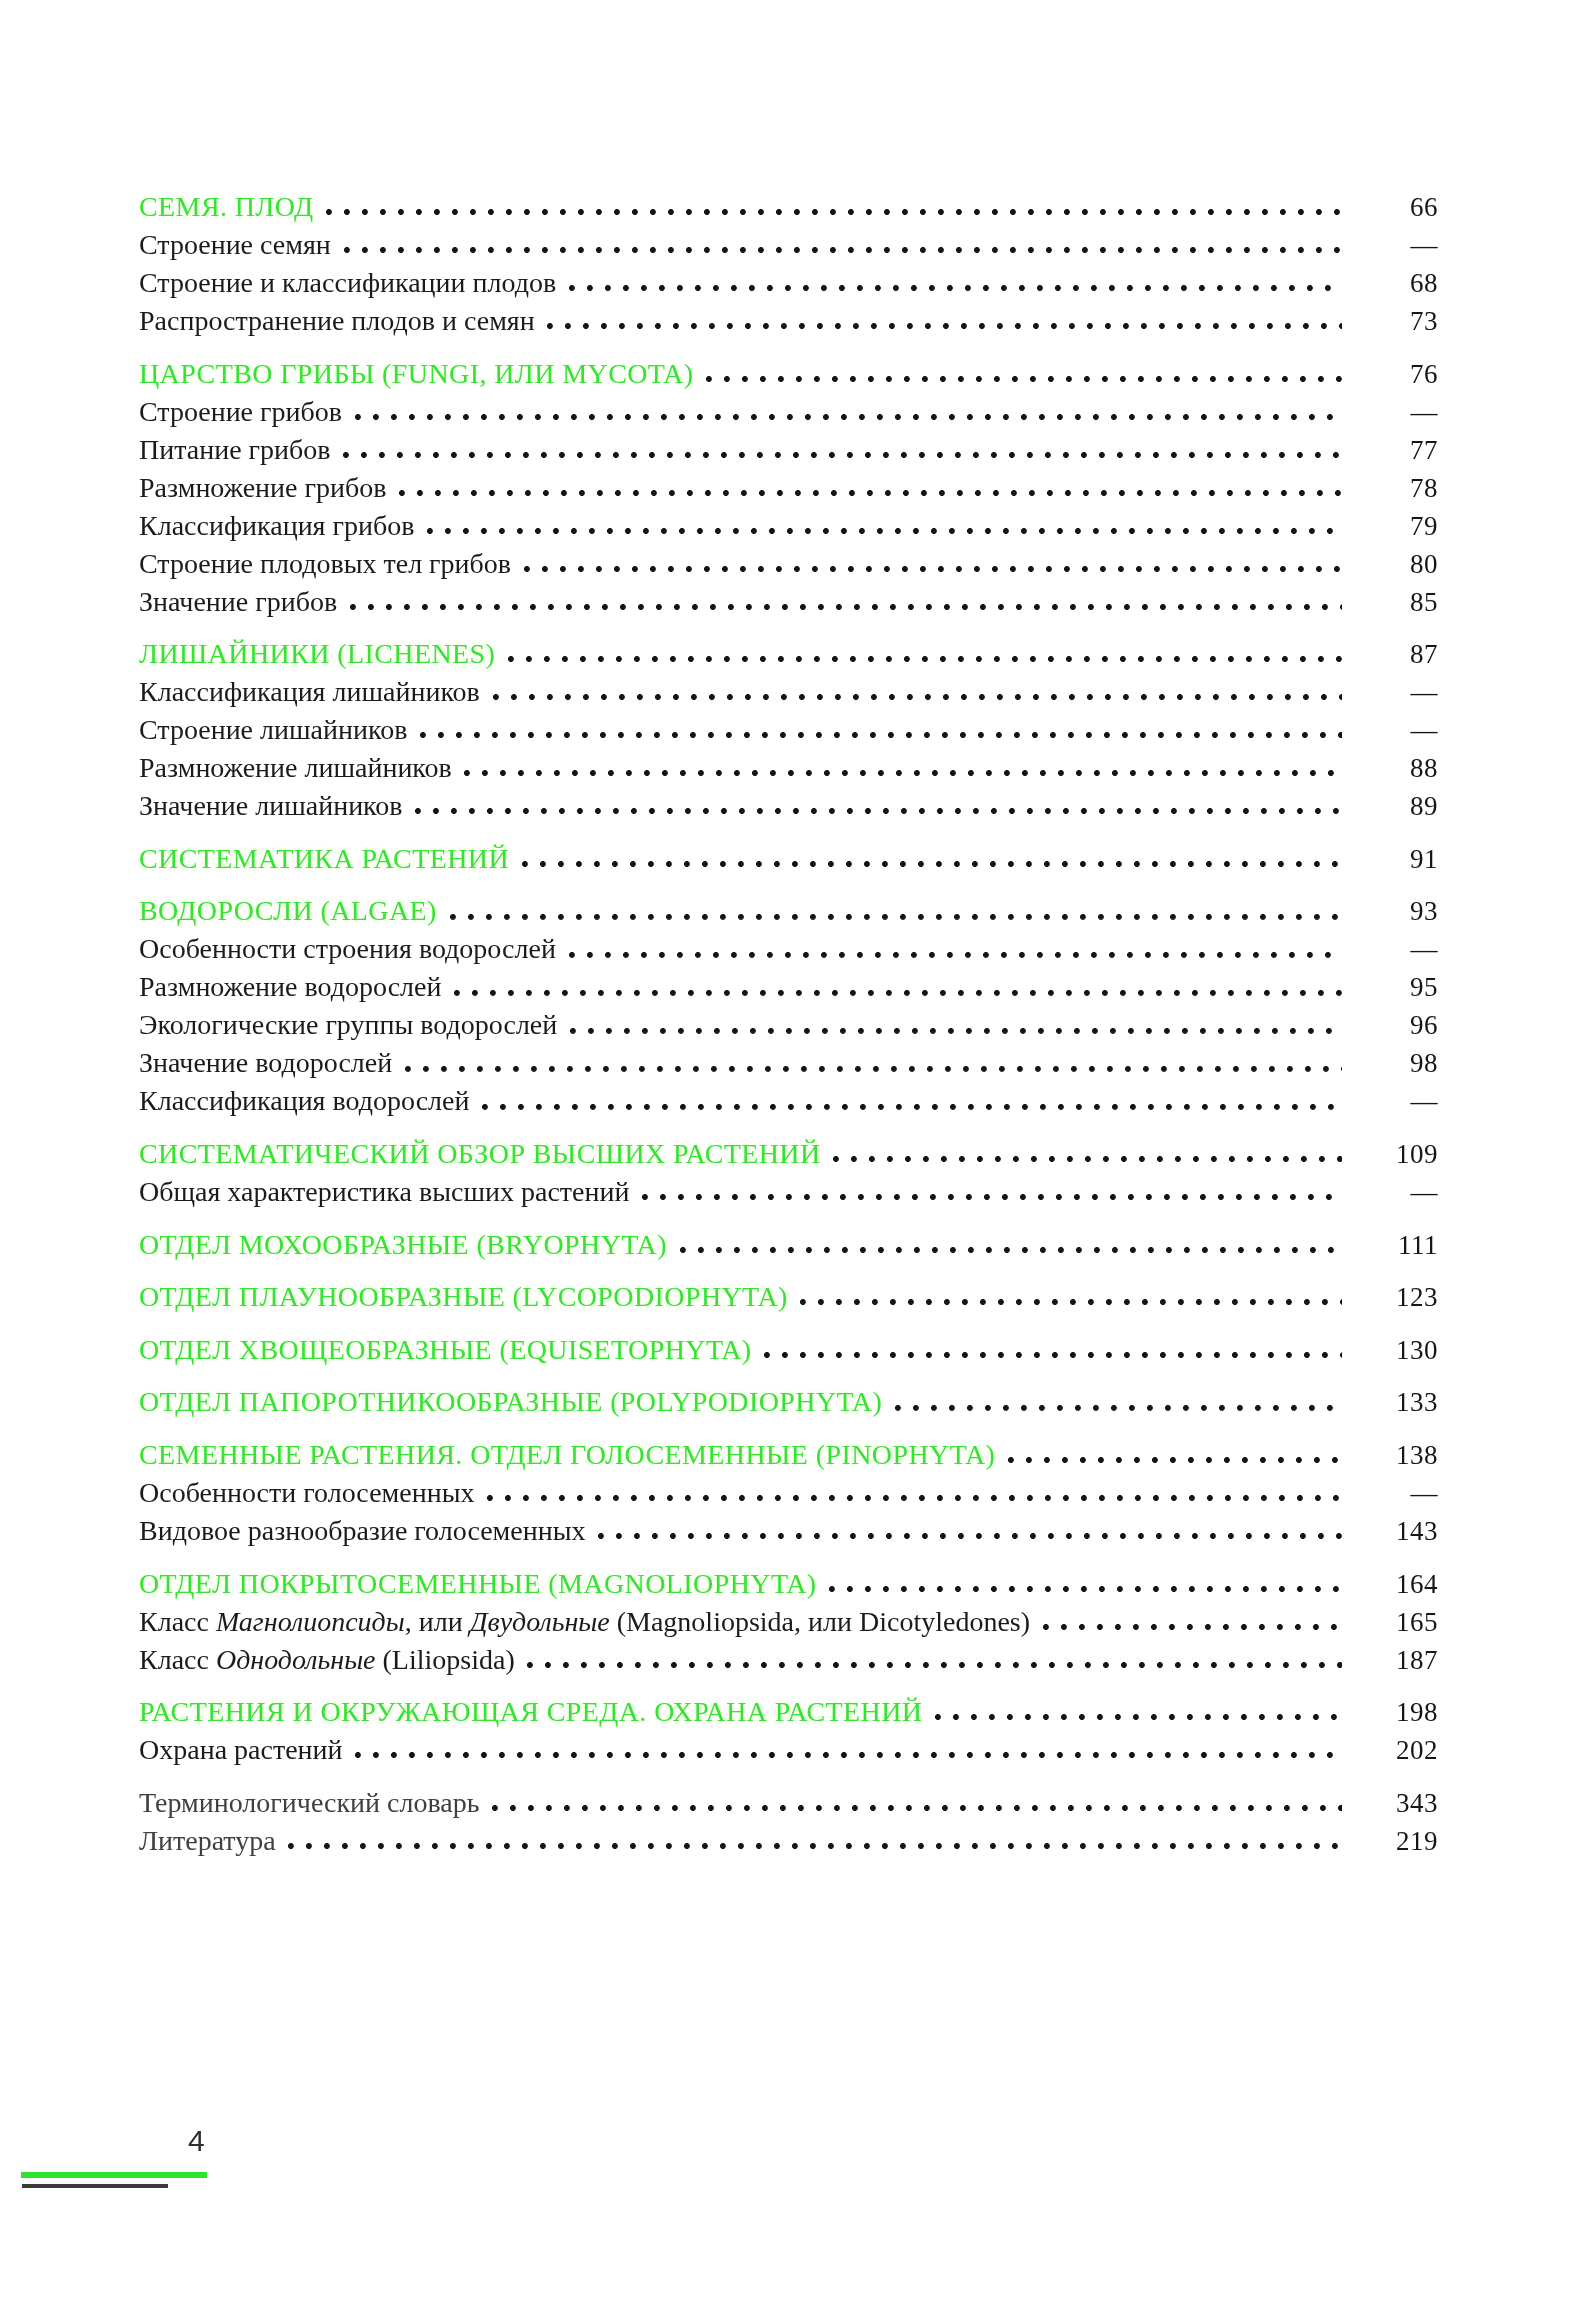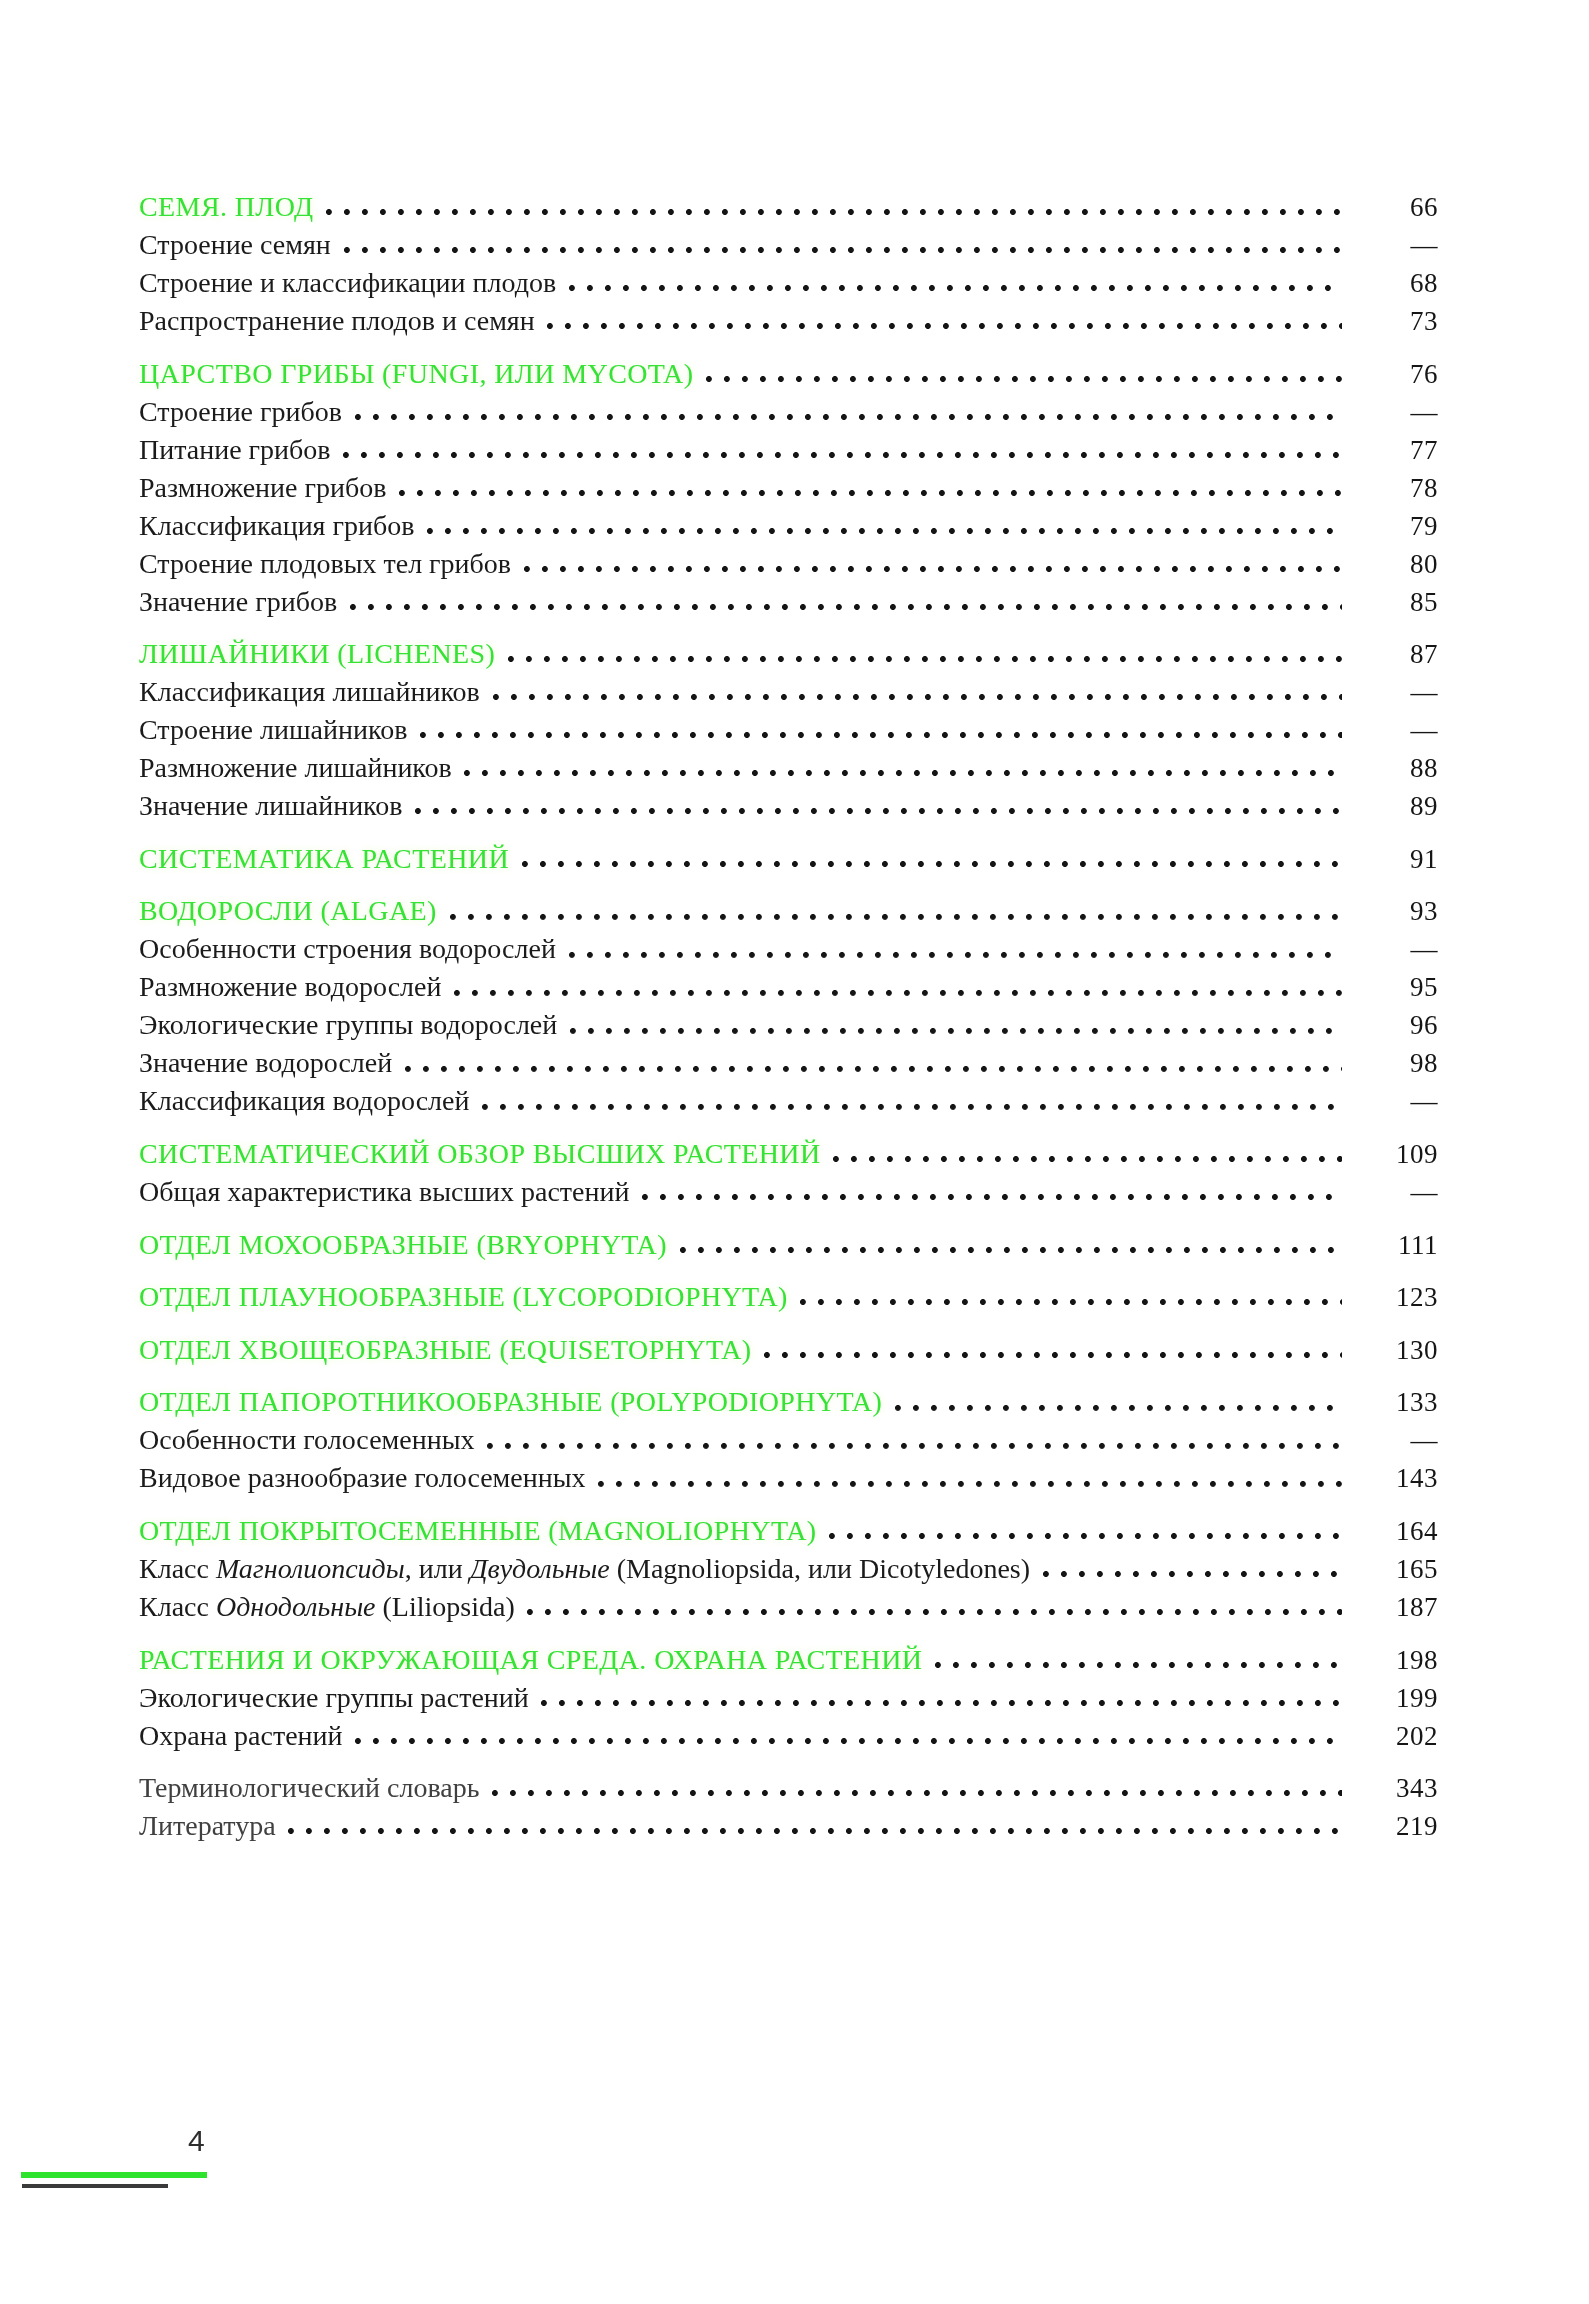--- a/index.html
+++ b/index.html
@@ -236,20 +236,25 @@
     <span class="dots"></span>
     <span class="num">130</span>
   </div>
 
   <div class="row h gap">
     <span class="label">ОТДЕЛ ПАПОРОТНИКООБРАЗНЫЕ (POLYPODIOPHYTA)</span>
     <span class="dots"></span>
     <span class="num">133</span>
   </div>
 
+  <div class="row h gap">
+    <span class="label">СЕМЕННЫЕ РАСТЕНИЯ. ОТДЕЛ ГОЛОСЕМЕННЫЕ (PINOPHYTA)</span>
+    <span class="dots"></span>
+    <span class="num">138</span>
+  </div>
   <div class="row">
     <span class="label">Особенности голосеменных</span>
     <span class="dots"></span>
     <span class="num">—</span>
   </div>
   <div class="row">
     <span class="label">Видовое разнообразие голосеменных</span>
     <span class="dots"></span>
     <span class="num">143</span>
   </div>
@@ -267,25 +272,20 @@
   <div class="row">
     <span class="label"><span>Класс </span><span class="it">Однодольные</span><span> (Liliopsida)</span></span>
     <span class="dots"></span>
     <span class="num">187</span>
   </div>
 
   <div class="row h gap">
     <span class="label">РАСТЕНИЯ И ОКРУЖАЮЩАЯ СРЕДА. ОХРАНА РАСТЕНИЙ</span>
     <span class="dots"></span>
     <span class="num">198</span>
-  </div>
-  <div class="row">
-    <span class="label">Экологические группы растений</span>
-    <span class="dots"></span>
-    <span class="num">199</span>
   </div>
   <div class="row">
     <span class="label">Охрана растений</span>
     <span class="dots"></span>
     <span class="num">202</span>
   </div>
 
   <div class="row b gap">
     <span class="label">Терминологический словарь</span>
     <span class="dots"></span>

